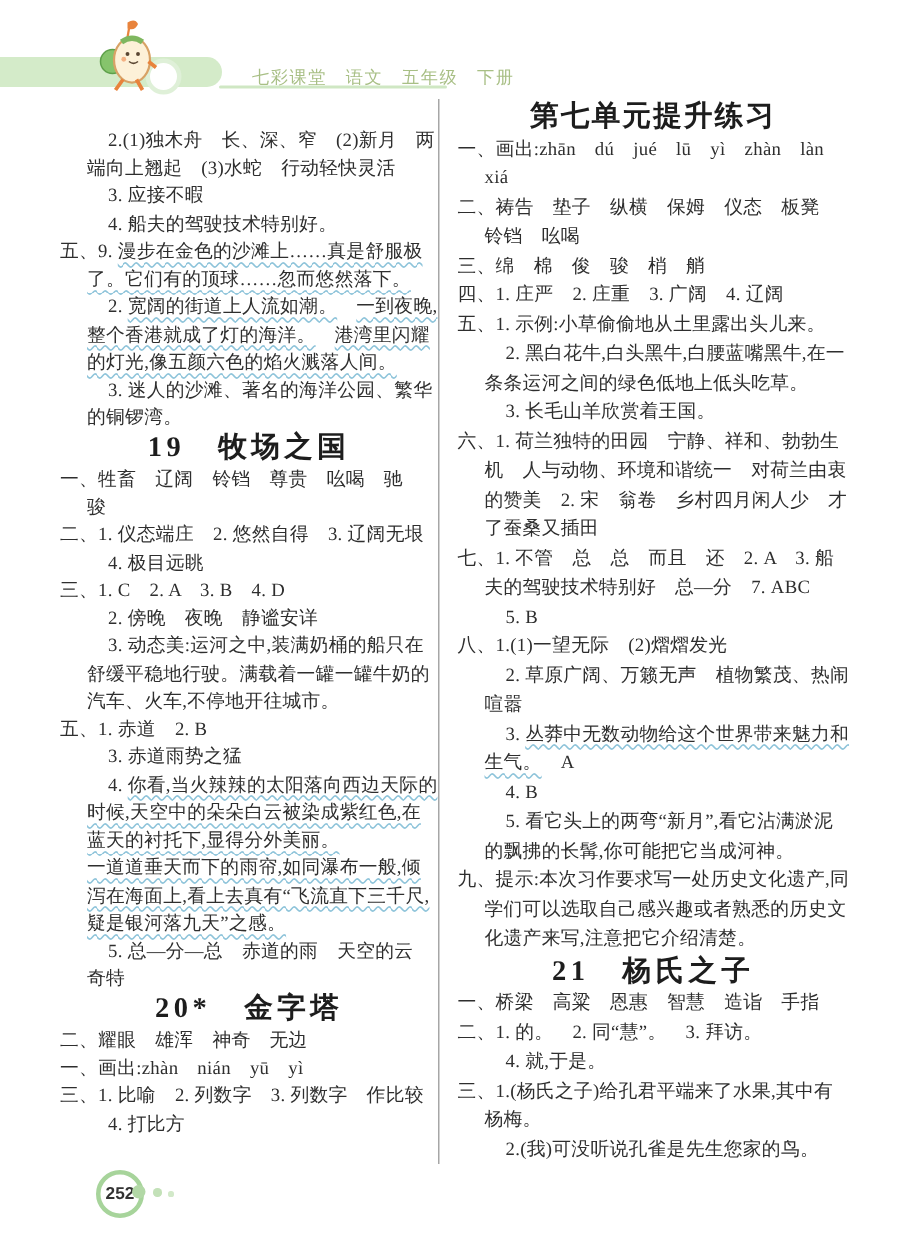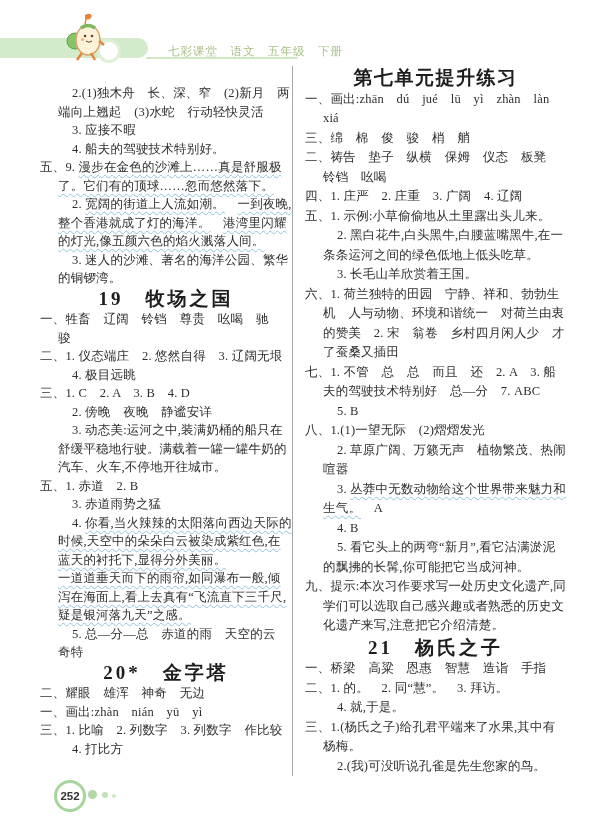--- a/index.html
+++ b/index.html
@@ -51,21 +51,21 @@
   .b-h2{letter-spacing:3px;}
   span.u{
     text-decoration:underline;
     text-decoration-style:wavy;
     text-decoration-color:#8ec4da;
     text-decoration-thickness:1px;
     text-underline-offset:3px;
   }
   
   .pagenum-badge{
-    position:absolute;left:54px;top:780px;width:26px;height:26px;
+    position:absolute;left:64px;top:780px;width:26px;height:26px;
     border:3px solid #a7d49b;border-radius:50%;background:#fff;
     display:flex;align-items:center;justify-content:center;
     font-family:"Liberation Sans","DejaVu Sans",sans-serif;
     font-size:11.5px;font-weight:bold;color:#333;
   }
   .dot{position:absolute;border-radius:50%;}
   .dot1{left:88px;top:790px;width:9px;height:9px;background:#b2d8a6;}
   .dot2{left:102px;top:792px;width:5.5px;height:5.5px;background:#c3e1b8;}
   .dot3{left:112px;top:794px;width:3.5px;height:3.5px;background:#d2e9c9;}
 </style>
@@ -118,22 +118,22 @@
       <h3 class="blk b-h2"><span>20*　金字塔</span></h3>
       <p class="blk b-top"><span>二、耀眼　雄浑　神奇　无边</span></p>
       <p class="blk b-top"><span>一、画出:zhàn　nián　yū　yì</span></p>
       <p class="blk b-top"><span>三、1. 比喻　2. 列数字　3. 列数字　作比较</span></p>
       <p class="blk b-sub"><span>4. 打比方</span></p>
     </section>
   <div class="divider"></div>
   <section class="col-right" id="col-right">
       <h3 class="blk b-h1"><span>第七单元提升练习</span></h3>
       <p class="blk b-top"><span>一、画出:zhān　dú　jué　lū　yì　zhàn　làn　xiá</span></p>
+      <p class="blk b-top"><span>二、祷告　垫子　纵横　保姆　仪态　板凳　铃铛　吆喝</span></p>
       <p class="blk b-top"><span>三、绵　棉　俊　骏　梢　艄</span></p>
-      <p class="blk b-top"><span>二、祷告　垫子　纵横　保姆　仪态　板凳　铃铛　吆喝</span></p>
       <p class="blk b-top"><span>四、1. 庄严　2. 庄重　3. 广阔　4. 辽阔</span></p>
       <p class="blk b-top"><span>五、1. 示例:小草偷偷地从土里露出头儿来。</span></p>
       <p class="blk b-sub"><span>2. 黑白花牛,白头黑牛,白腰蓝嘴黑牛,在一条条运河之间的绿色低地上低头吃草。</span></p>
       <p class="blk b-sub"><span>3. 长毛山羊欣赏着王国。</span></p>
       <p class="blk b-top"><span>六、1. 荷兰独特的田园　宁静、祥和、勃勃生机　人与动物、环境和谐统一　对荷兰由衷的赞美　2. 宋　翁卷　乡村四月闲人少　才了蚕桑又插田</span></p>
       <p class="blk b-top"><span>七、1. 不管　总　总　而且　还　2. A　3. 船夫的驾驶技术特别好　总—分　7. ABC</span></p>
       <p class="blk b-sub"><span>5. B</span></p>
       <p class="blk b-top"><span>八、1.(1)一望无际　(2)熠熠发光</span></p>
       <p class="blk b-sub"><span>2. 草原广阔、万籁无声　植物繁茂、热闹喧嚣</span></p>
       <p class="blk b-sub"><span>3. </span><span class="u">丛莽中无数动物给这个世界带来魅力和生气。</span><span>　A</span></p>

